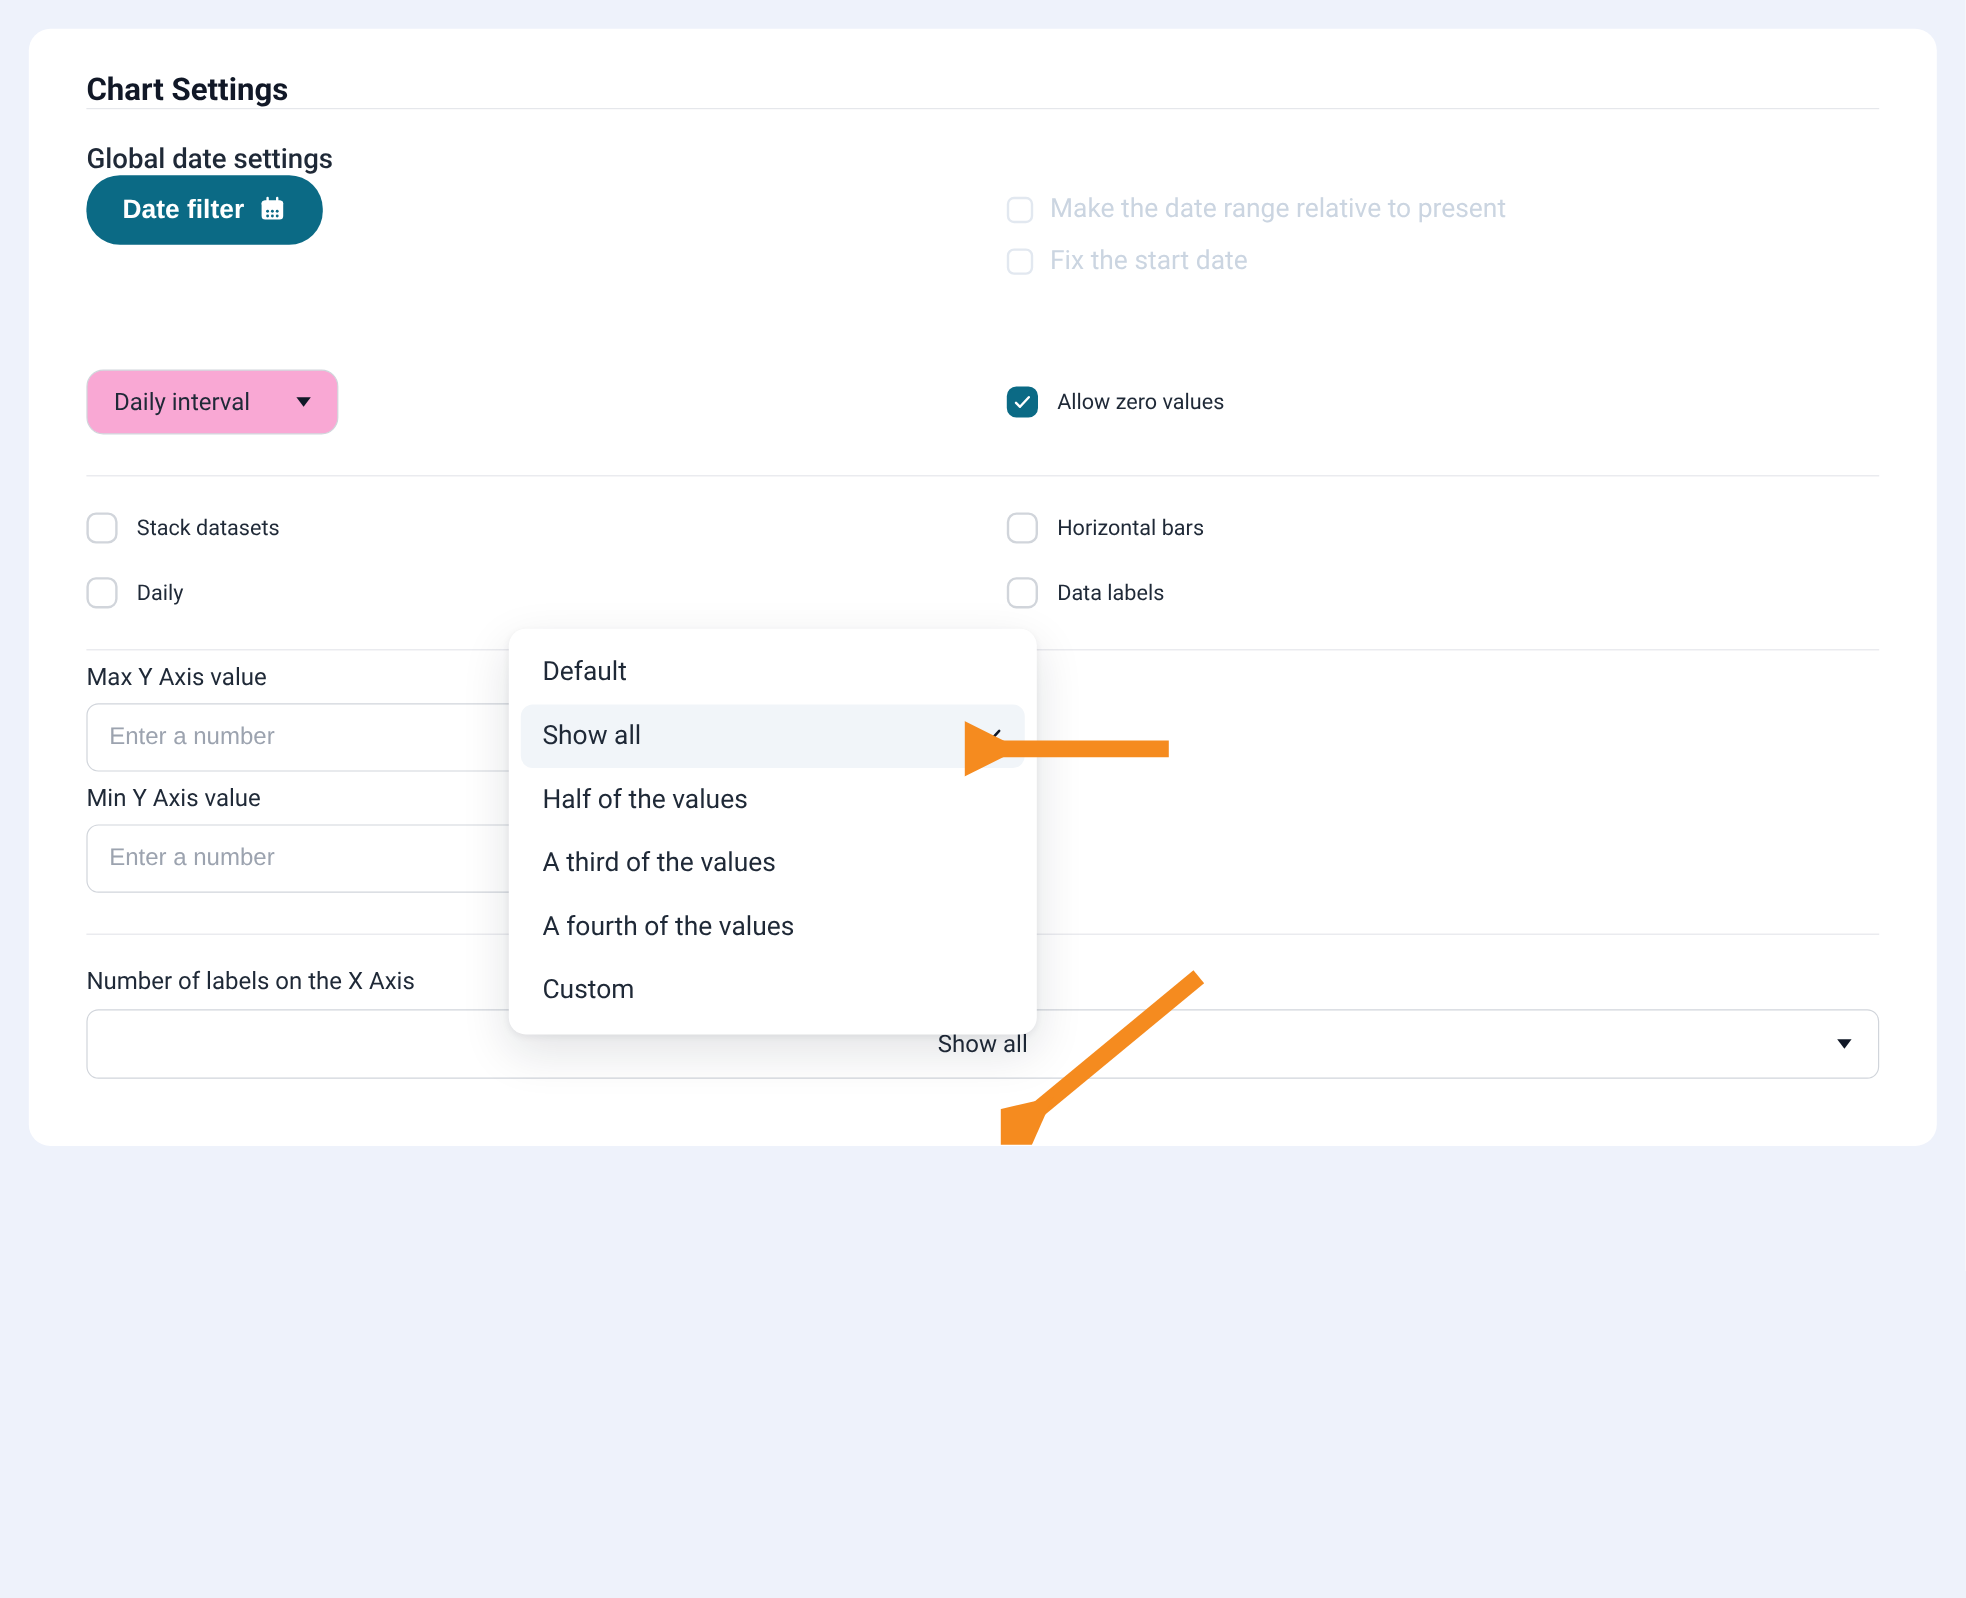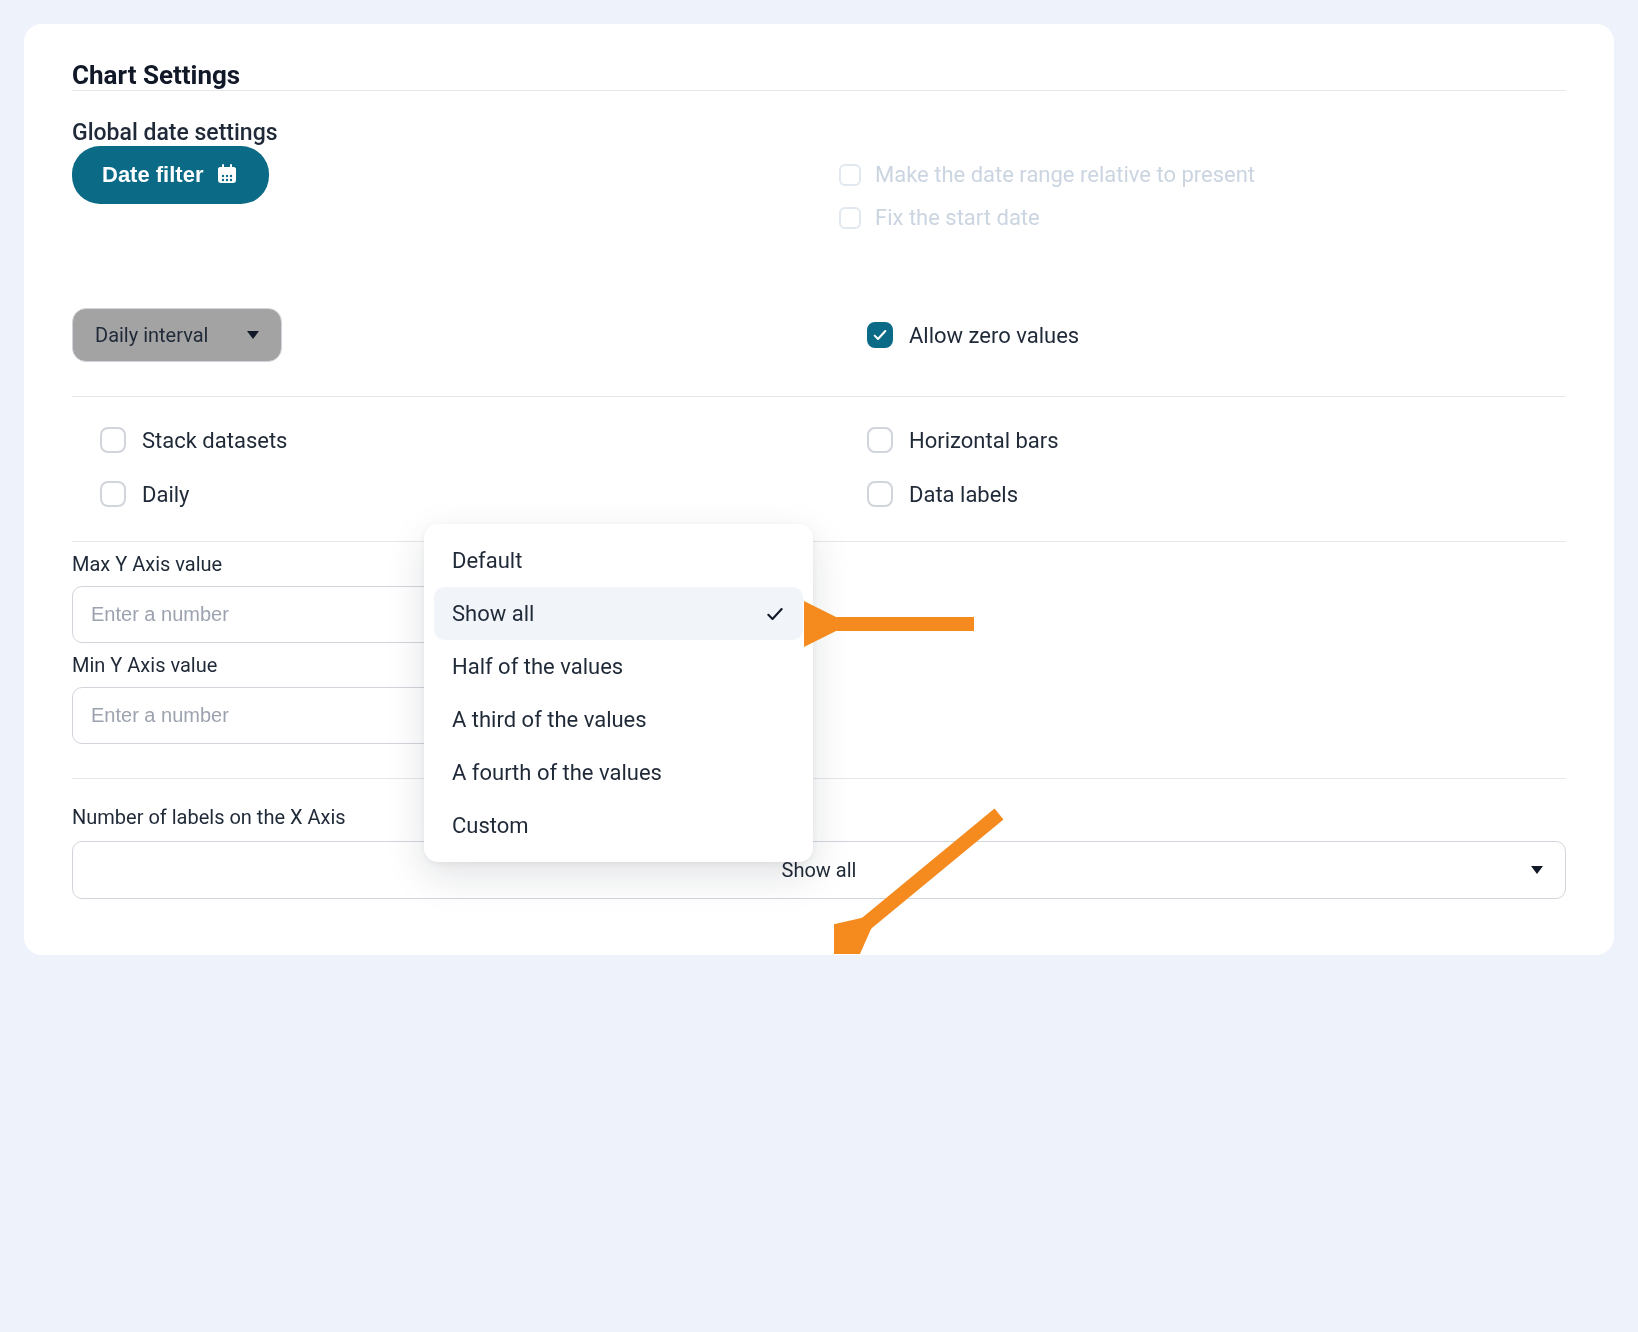--- a/index.html
+++ b/index.html
@@ -59,28 +59,28 @@
   }
 
   .row2 {
     display:flex; align-items:center; gap:40px; margin-top:60px;
     padding-bottom:34px; border-bottom:1px solid #e5e7eb;
   }
   .select-pill {
     display:inline-flex; align-items:center; justify-content:space-between;
     gap:18px; border:1px solid #d1d5db; border-radius:14px;
     padding:14px 22px; min-width:210px; font-size:20px; color:#1f2937;
-    background:#a3a3a3; cursor:pointer;
+    background:#f9a8d4; cursor:pointer;
   }
   .caret {
     width:0; height:0; border-left:6px solid transparent; border-right:6px solid transparent;
     border-top:8px solid #111827; display:inline-block;
   }
   .chk {
-    display:flex; align-items:center; gap:16px; font-size:22px; color:#1f2937;margin-left:28px;
+    display:flex; align-items:center; gap:16px; font-size:18px; color:#1f2937;
   }
   .chk .box {
     width:26px; height:26px; border:2px solid #d1d5db; border-radius:8px; flex-shrink:0;
     display:flex; align-items:center; justify-content:center; background:#fff;
   }
   .chk .box.checked { background:#0b6a85; border-color:#0b6a85; }
   .chk .box.checked svg { stroke:#fff; }
 
   .grid2 {
     display:grid; grid-template-columns:1fr 1fr; column-gap:40px; row-gap:28px;
@@ -104,21 +104,21 @@
     padding:16px 22px; font-size:20px; color:#1f2937; background:#fff;
     display:flex; align-items:center; justify-content:center; position:relative;
     cursor:pointer; margin-top:12px;
   }
   .full-select .caret { position:absolute; right:22px; top:50%; transform:translateY(-50%); }
 
   
   .popover {
     position:absolute; background:#fff; border-radius:14px;
     box-shadow:0 14px 40px rgba(15,23,42,0.12), 0 2px 6px rgba(15,23,42,0.06);
-    padding:10px; width:389px; z-index:10;
+    padding:10px; width:440px; z-index:10;
   }
   .popover .item {
     padding:14px 18px; border-radius:10px; font-size:22px; color:#1f2937;
     display:flex; align-items:center; justify-content:space-between; cursor:pointer;
   }
   .popover .item.selected { background:#f1f5f9; }
   .popover .item .check { display:none; }
   .popover .item.selected .check { display:inline-flex; }
 
   

